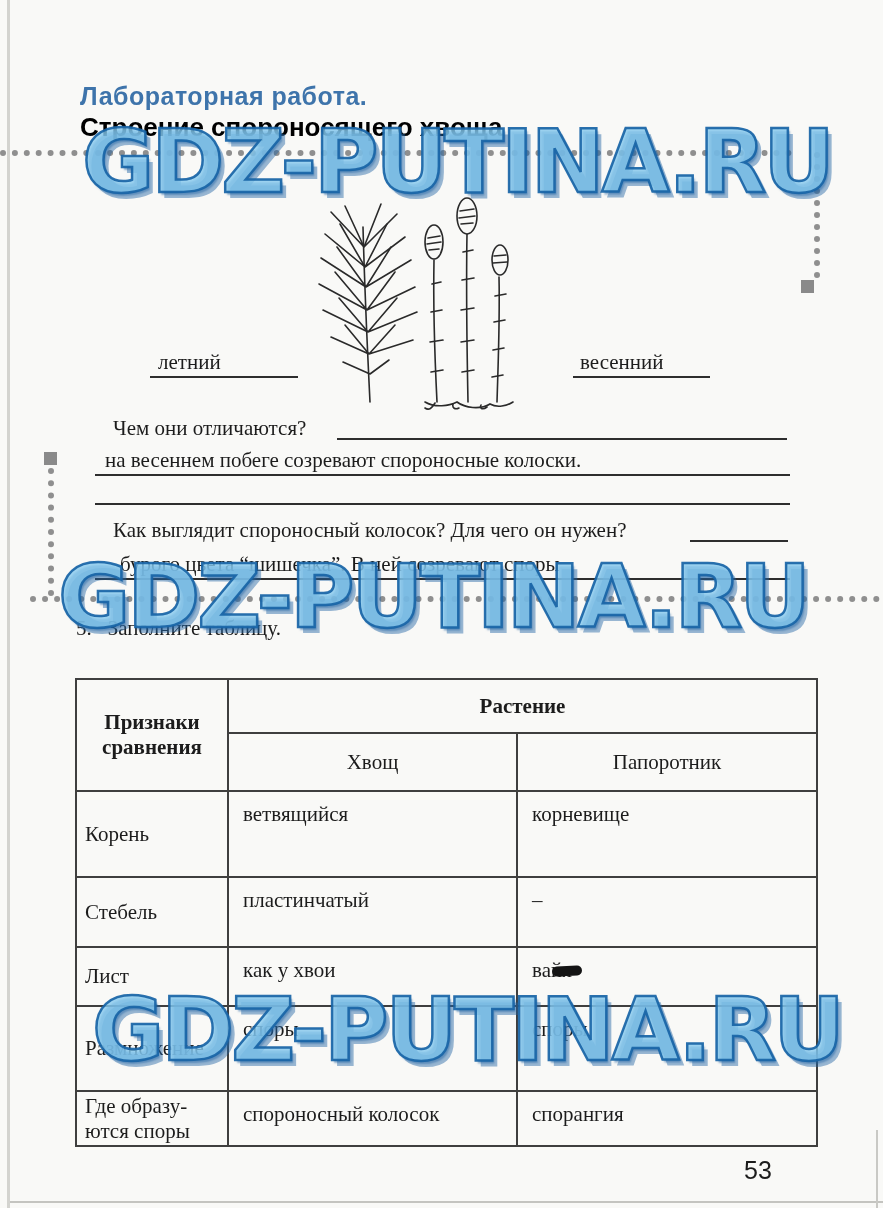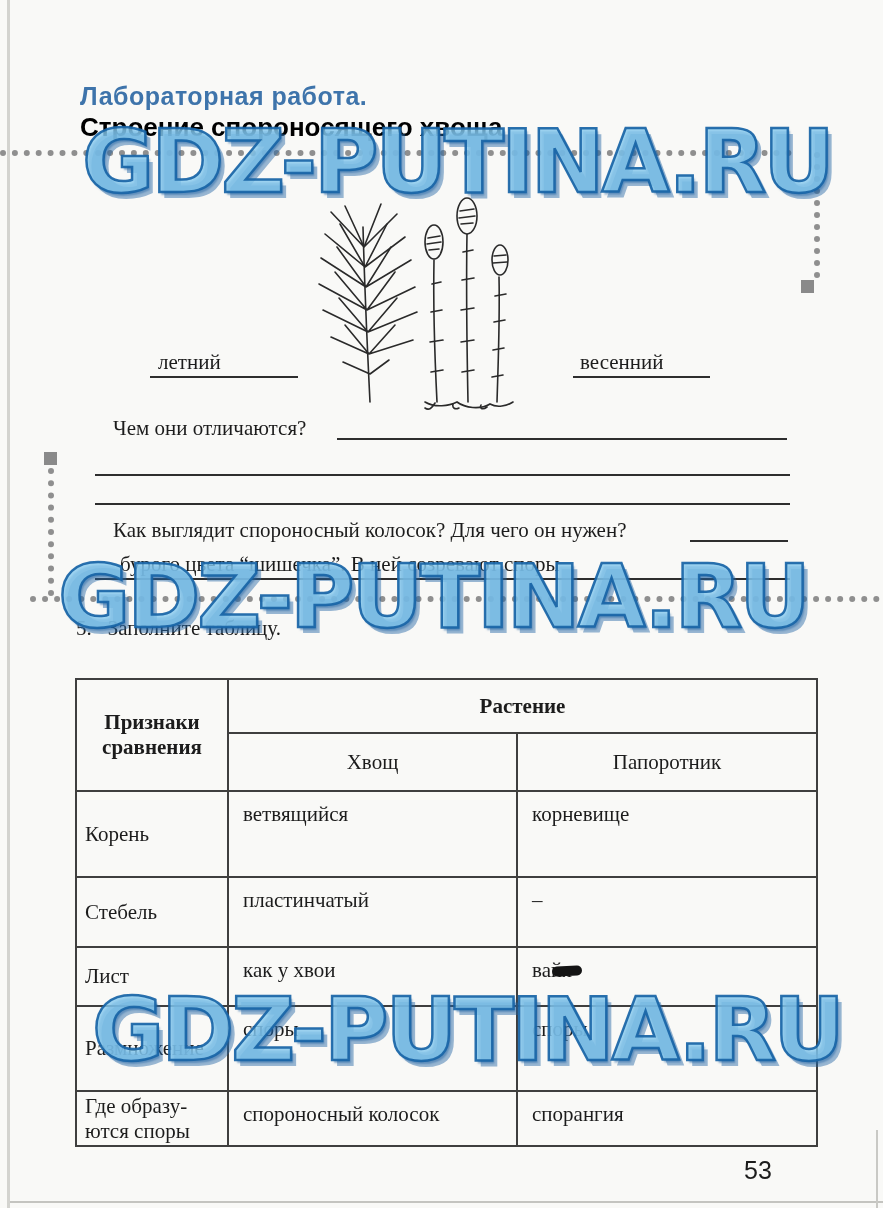--- a/index.html
+++ b/index.html
@@ -104,20 +104,21 @@
     <path class="ln" d="M150,211 C147,216 144,219 140,216 M168,212 C167,216 170,218 174,216 M196,213 C194,217 198,218 202,215"></path>
   </svg>
 
   <div class="body-text" style="left:158px; top:350px;">летний</div>
   <div class="uline" style="left:150px; top:376px; width:148px;"></div>
   <div class="body-text" style="left:580px; top:350px;">весенний</div>
   <div class="uline" style="left:573px; top:376px; width:137px;"></div>
 
   <div class="body-text" style="left:113px; top:416px;">Чем они отличаются?</div>
   <div class="uline" style="left:337px; top:438px; width:450px;"></div>
+  <div class="body-text" style="left:105px; top:448px;">на весеннем побеге созревают спороносные колоски.</div>
   <div class="uline" style="left:95px; top:474px; width:695px;"></div>
   <div class="uline" style="left:95px; top:503px; width:695px;"></div>
 
   <div class="gray-square" style="left:44px; top:452px;"></div>
   <div class="dot-v" style="left:48px; top:468px; height:128px;"></div>
   <div class="dot-h" style="left:30px; top:596px; width:850px;"></div>
 
   <div class="body-text" style="left:113px; top:518px;">Как выглядит спороносный колосок? Для чего он нужен?</div>
   <div class="uline" style="left:690px; top:540px; width:98px;"></div>
   <div class="body-text" style="left:120px; top:552px;">бурого цвета “шишечка”. В ней созревают споры</div>

